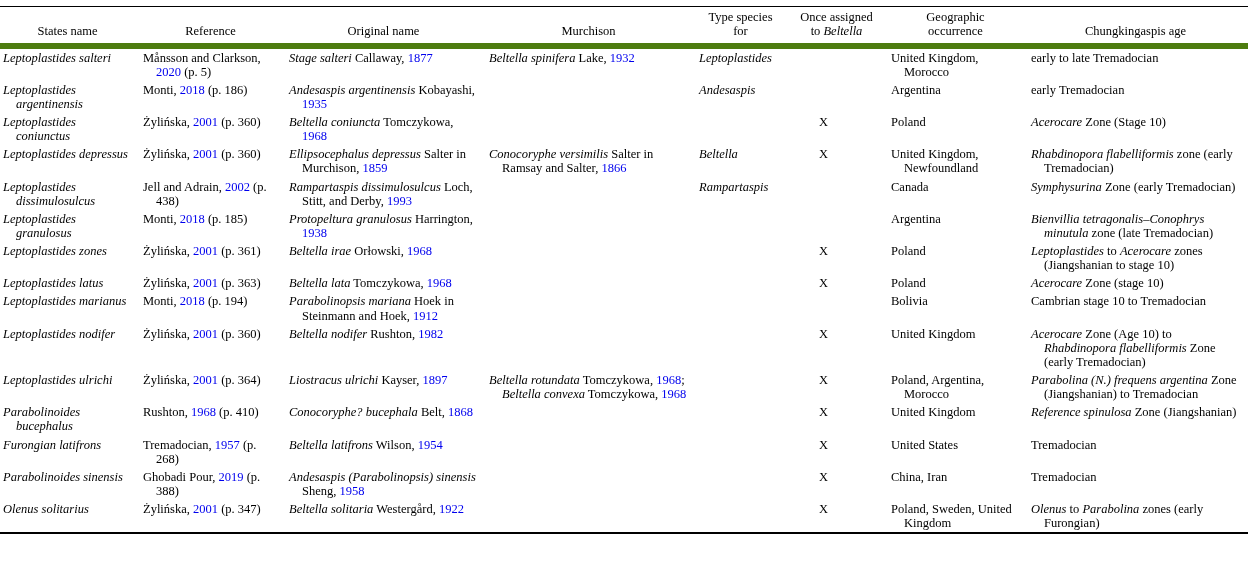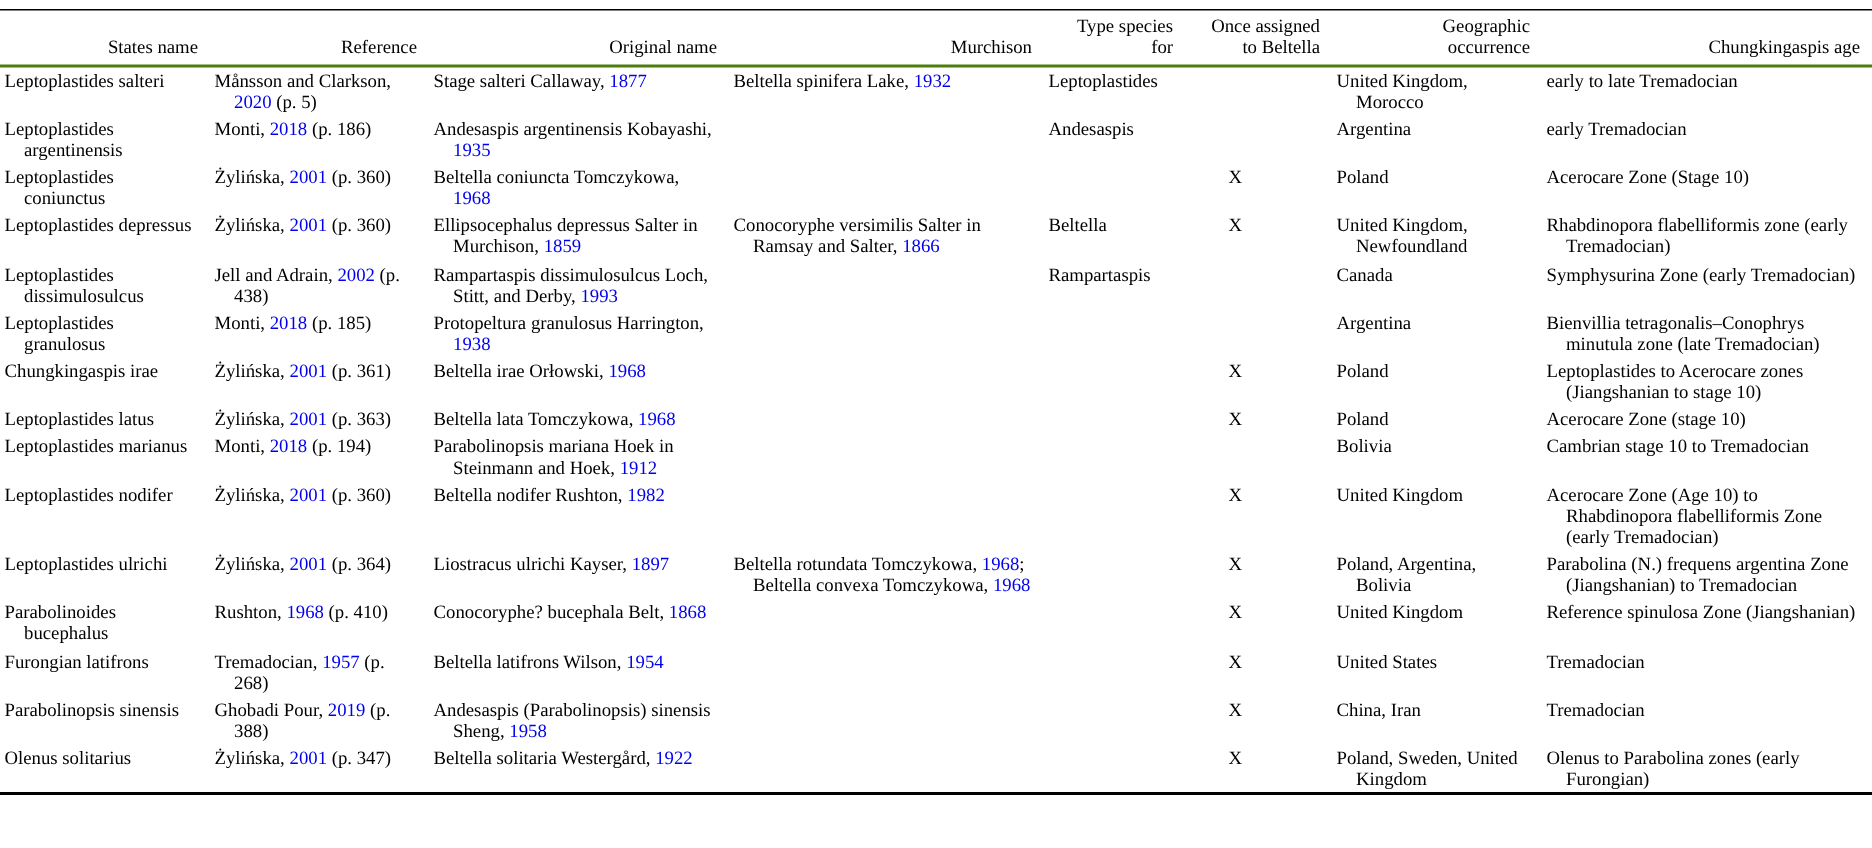--- a/index.html
+++ b/index.html
@@ -20,37 +20,37 @@
   col:nth-child(1) { width: 140px; }
   col:nth-child(2) { width: 146px; }
   col:nth-child(3) { width: 200px; }
   col:nth-child(4) { width: 210px; }
   col:nth-child(5) { width: 94px; }
   col:nth-child(6) { width: 98px; }
   col:nth-child(7) { width: 140px; }
   col:nth-child(8) { width: 220px; }
   thead th {
     font-weight: normal;
-    text-align: right;
+    text-align: center;
     vertical-align: bottom;
-    border-bottom: 2px solid #4d7c0f;
+    border-bottom: 6px solid #4d7c0f;
     padding: 3px 8px 4px 3px;
     font-size: 12.5px;
     line-height: 1.14;
     white-space: pre-line;
   }
   tbody td {
     vertical-align: top;
     padding: 2px 8px 2px 3px;
     font-size: 12.5px;
     line-height: 1.13;
   }
   .cell { padding-left: 13px; text-indent: -13px; }
   td[data-name="cell-once_assigned"] .cell { padding-left: 26px; text-indent: 0; }
-  .it { }
+  .it { font-style: italic; }
   .lnk { color: var(--link, #0000EE); cursor: pointer; }
 </style>
 </head>
 <body>
 
 <div class="sheet" data-name="paper-table-sheet">
   <table data-name="taxa-table">
     <colgroup data-name="colgroup">
         <col>
         <col>
@@ -228,21 +228,21 @@
           </td>
           <td data-name="cell-geographic_occurrence">
             <div class="cell" data-name="cell-content"><span data-name="text-segment">Argentina</span></div>
           </td>
           <td data-name="cell-stratigraphic_age">
             <div class="cell" data-name="cell-content"><span class="it" data-name="text-segment">Bienvillia tetragonalis–Conophrys minutula</span><span data-name="text-segment"> zone (late Tremadocian)</span></div>
           </td>
         </tr>
         <tr data-name="table-row">
           <td data-name="cell-current_name">
-            <div class="cell" data-name="cell-content"><span class="it" data-name="text-segment">Chungkingaspis irae</span></div>
+            <div class="cell" data-name="cell-content"><span class="it" data-name="text-segment">Leptoplastides zones</span></div>
           </td>
           <td data-name="cell-reference">
             <div class="cell" data-name="cell-content"><span data-name="text-segment">Żylińska, </span><span class="lnk" data-name="year-link">2001</span><span data-name="text-segment"> (p. 361)</span></div>
           </td>
           <td data-name="cell-original_name">
             <div class="cell" data-name="cell-content"><span class="it" data-name="text-segment">Beltella irae</span><span data-name="text-segment"> Orłowski, </span><span class="lnk" data-name="year-link">1968</span></div>
           </td>
           <td data-name="cell-synonyms">
             <div class="cell" data-name="cell-content"></div>
           </td>
@@ -350,21 +350,21 @@
           <td data-name="cell-synonyms">
             <div class="cell" data-name="cell-content"><span class="it" data-name="text-segment">Beltella rotundata</span><span data-name="text-segment"> Tomczykowa, </span><span class="lnk" data-name="year-link">1968</span><span data-name="text-segment">; </span><span class="it" data-name="text-segment">Beltella convexa</span><span data-name="text-segment"> Tomczykowa, </span><span class="lnk" data-name="year-link">1968</span></div>
           </td>
           <td data-name="cell-type_species_for">
             <div class="cell" data-name="cell-content"></div>
           </td>
           <td data-name="cell-once_assigned">
             <div class="cell" data-name="cell-content"><span data-name="x-mark">X</span></div>
           </td>
           <td data-name="cell-geographic_occurrence">
-            <div class="cell" data-name="cell-content"><span data-name="text-segment">Poland, Argentina, Bolivia</span></div>
+            <div class="cell" data-name="cell-content"><span data-name="text-segment">Poland, Argentina, Morocco</span></div>
           </td>
           <td data-name="cell-stratigraphic_age">
             <div class="cell" data-name="cell-content"><span class="it" data-name="text-segment">Parabolina (N.) frequens argentina</span><span data-name="text-segment"> Zone (Jiangshanian) to Tremadocian</span></div>
           </td>
         </tr>
         <tr data-name="table-row">
           <td data-name="cell-current_name">
             <div class="cell" data-name="cell-content"><span class="it" data-name="text-segment">Parabolinoides bucephalus</span></div>
           </td>
           <td data-name="cell-reference">
@@ -410,21 +410,21 @@
           </td>
           <td data-name="cell-geographic_occurrence">
             <div class="cell" data-name="cell-content"><span data-name="text-segment">United States</span></div>
           </td>
           <td data-name="cell-stratigraphic_age">
             <div class="cell" data-name="cell-content"><span data-name="text-segment">Tremadocian</span></div>
           </td>
         </tr>
         <tr data-name="table-row">
           <td data-name="cell-current_name">
-            <div class="cell" data-name="cell-content"><span class="it" data-name="text-segment">Parabolinopsis sinensis</span></div>
+            <div class="cell" data-name="cell-content"><span class="it" data-name="text-segment">Parabolinoides sinensis</span></div>
           </td>
           <td data-name="cell-reference">
             <div class="cell" data-name="cell-content"><span data-name="text-segment">Ghobadi Pour, </span><span class="lnk" data-name="year-link">2019</span><span data-name="text-segment"> (p. 388)</span></div>
           </td>
           <td data-name="cell-original_name">
             <div class="cell" data-name="cell-content"><span class="it" data-name="text-segment">Andesaspis (Parabolinopsis) sinensis</span><span data-name="text-segment"> Sheng, </span><span class="lnk" data-name="year-link">1958</span></div>
           </td>
           <td data-name="cell-synonyms">
             <div class="cell" data-name="cell-content"></div>
           </td>

